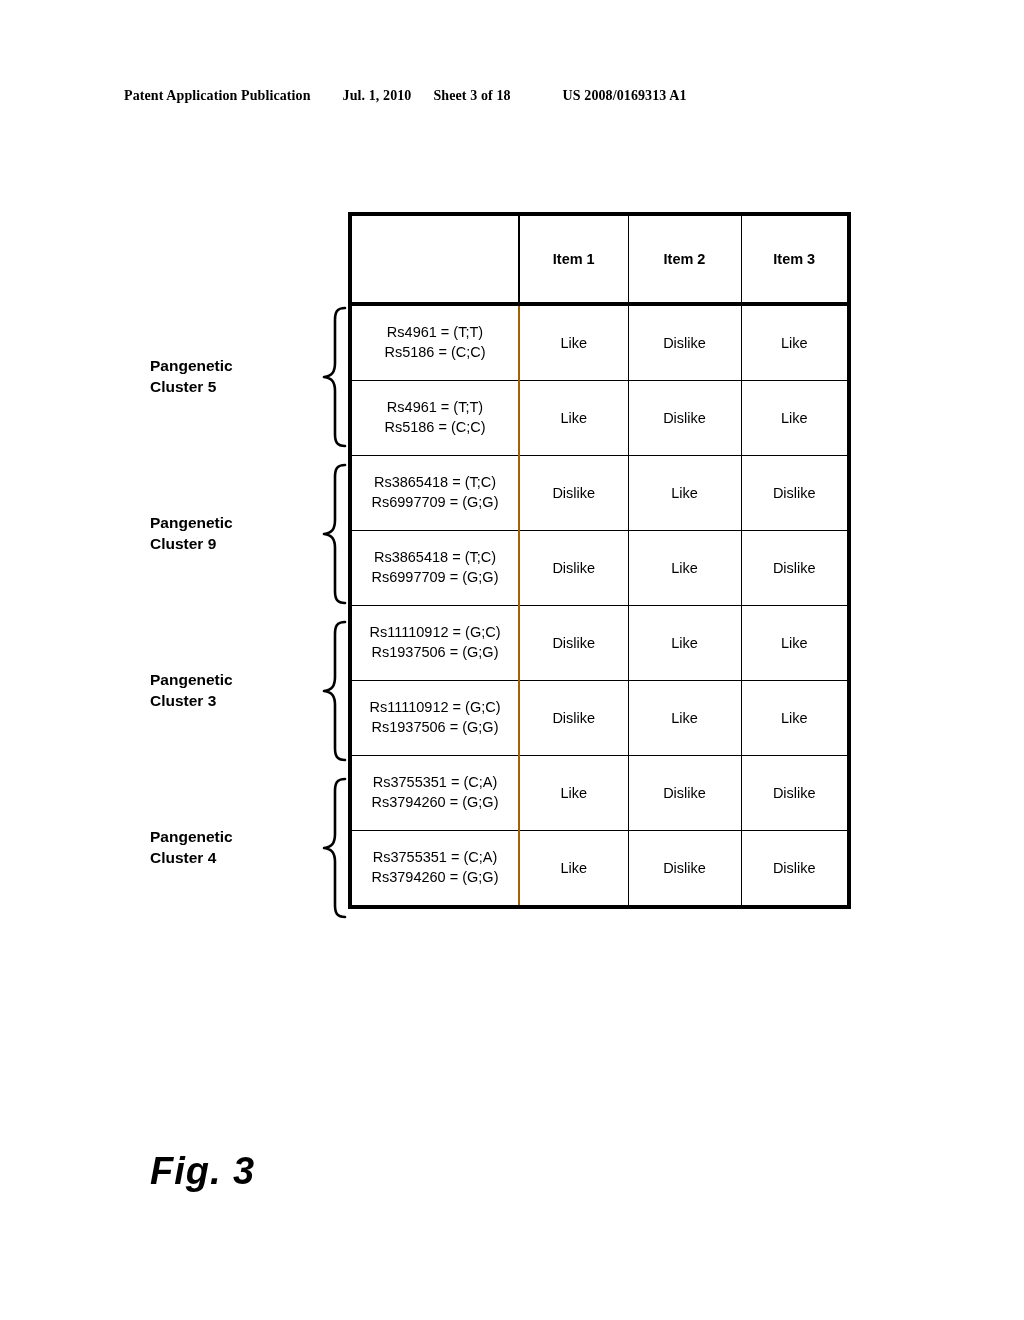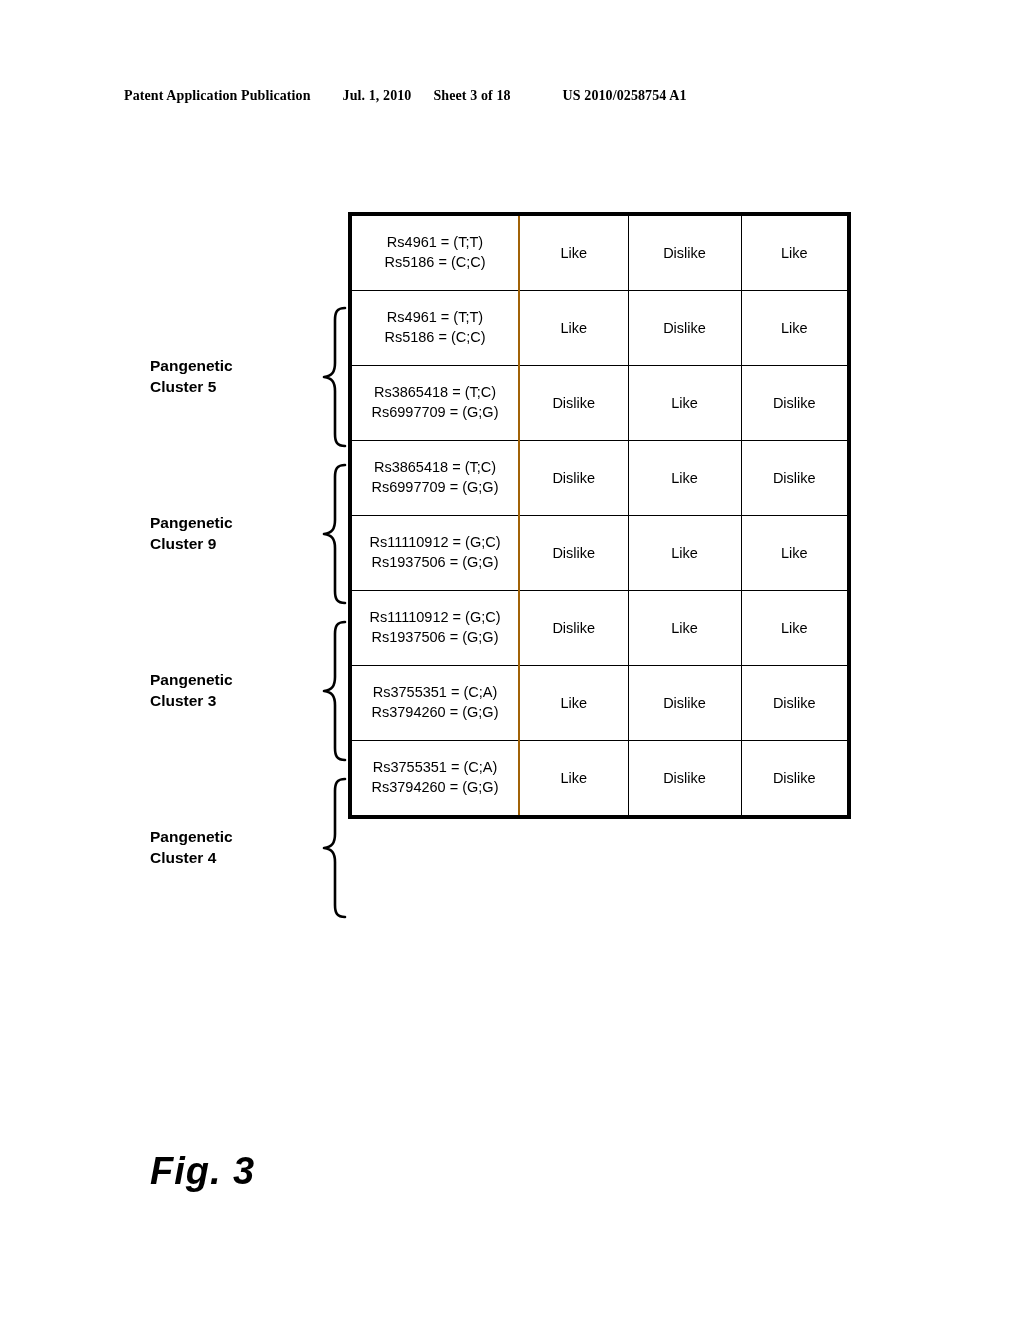--- a/index.html
+++ b/index.html
@@ -142,21 +142,21 @@
     text-align: center;
   }
 </style>
 </head>
 <body>
 
 <div id="patent-header">
   <span class="hdr-pub">Patent Application Publication</span>
   <span class="hdr-date">Jul. 1, 2010</span>
   <span class="hdr-sheet">Sheet 3 of 18</span>
-  <span class="hdr-num">US 2010/0258754 A1</span>
+  <span class="hdr-num">US 2008/0169313 A1</span>
 </div>
 
 <div id="figure-area">
 
   <div id="cluster-annotations">
       <div class="cluster-group" style="top: 303px;">
         <div class="cluster-label">
           <span class="cl-line">Pangenetic</span>
           <span class="cl-line">Cluster 5</span>
         </div>
@@ -202,20 +202,26 @@
     </div>
 
   <table id="data-table">
     <colgroup>
       <col class="col-geno">
       <col class="col-item1">
       <col class="col-item2">
       <col class="col-item3">
     </colgroup>
     <tbody id="table-body">
+      <tr class="header-row">
+        <td class="blank-corner"></td>
+        <td>Item 1</td>
+        <td>Item 2</td>
+        <td>Item 3</td>
+      </tr>
     <tr class="data-row cluster-start">
           <td class="geno-cell">
             <span class="geno-line">Rs4961 = (T;T)</span>
             <span class="geno-line">Rs5186 = (C;C)</span>
           </td>
           <td class="verdict-cell">Like</td>
           <td class="verdict-cell">Dislike</td>
           <td class="verdict-cell">Like</td>
         </tr>
         <tr class="data-row">

